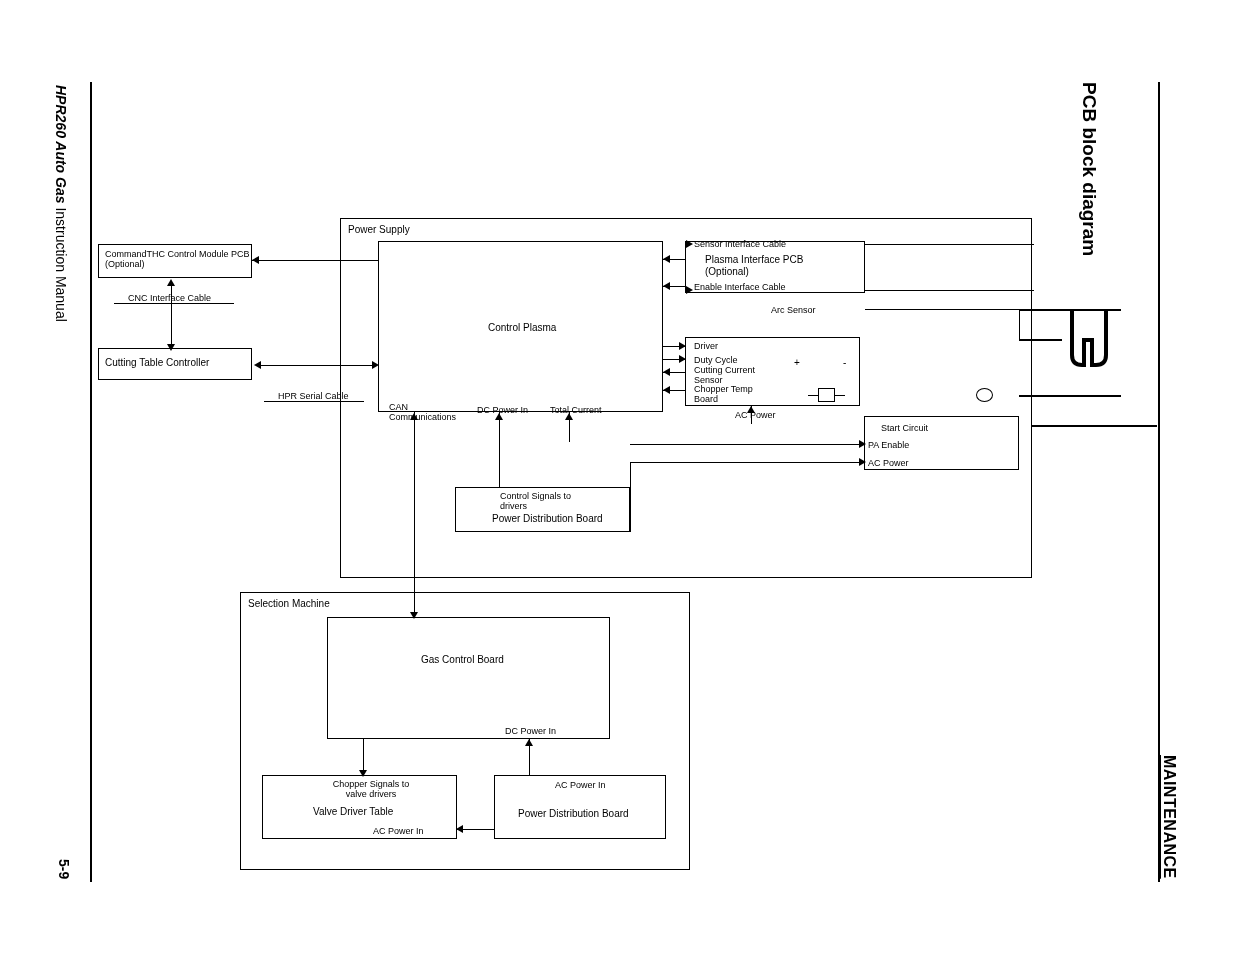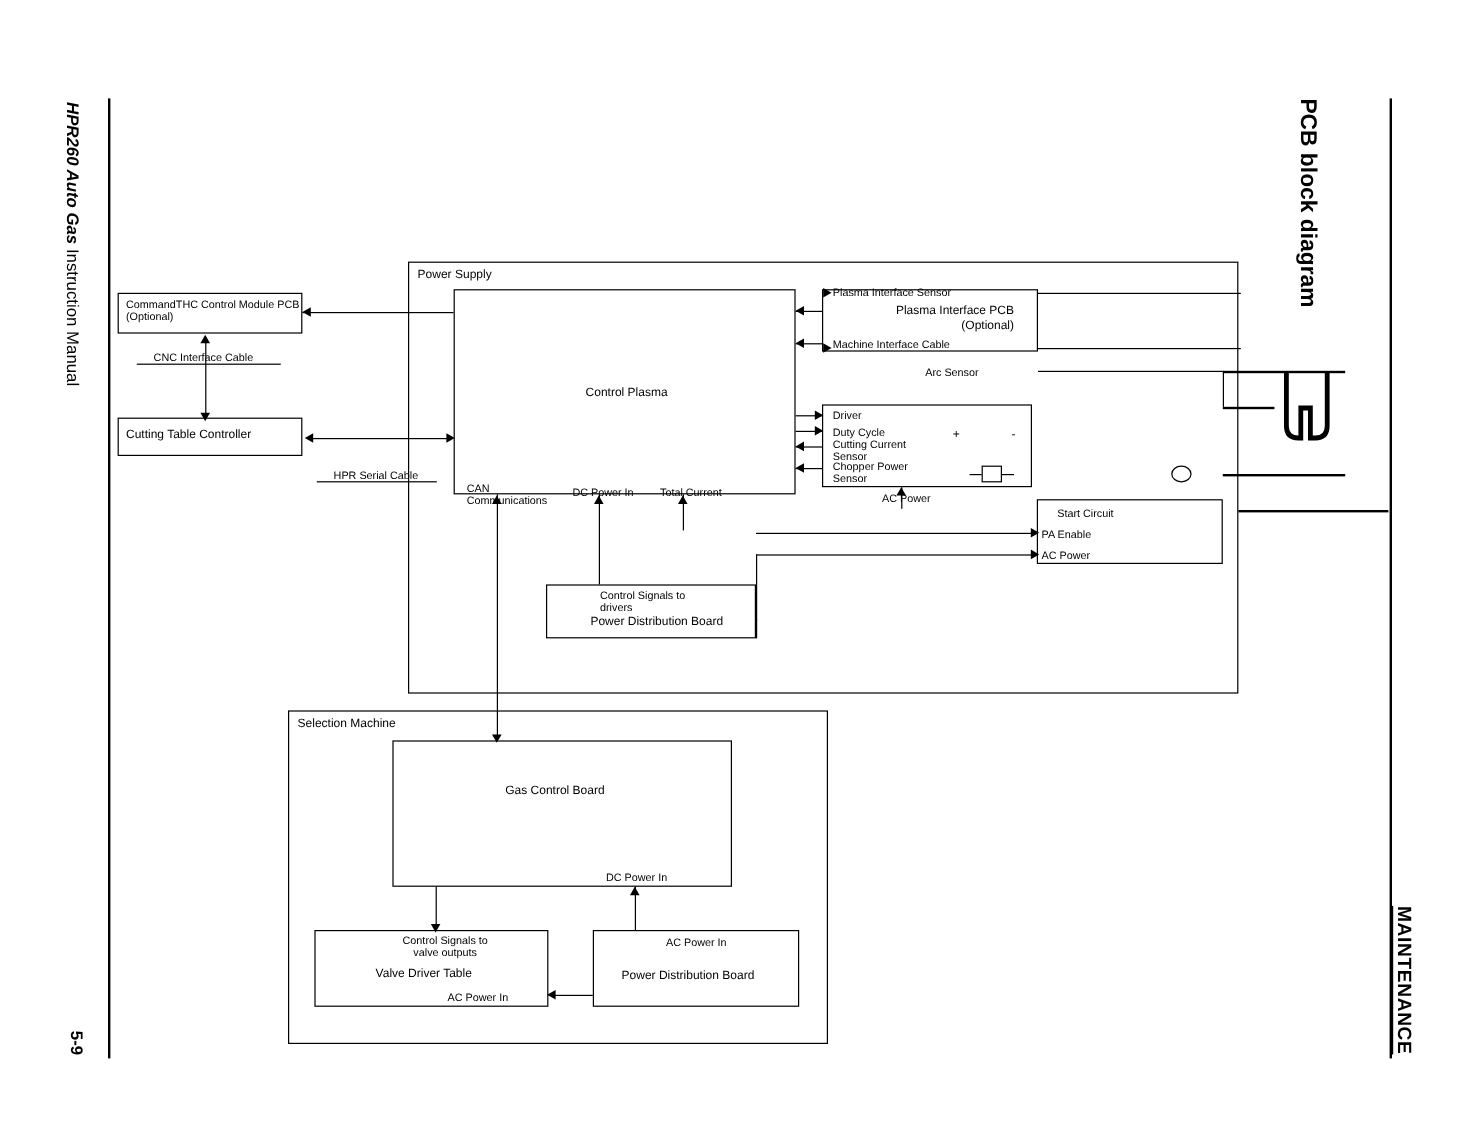--- a/index.html
+++ b/index.html
@@ -29,30 +29,30 @@
   <div class="vtext" style="left:53px;top:85px;font-size:14px;font-style:italic"><span class="bold">HPR260 Auto Gas</span><span style="font-style:normal"> Instruction Manual</span></div>
   <div class="vtext bold" style="left:56px;bottom:75px;font-size:14px">5-9</div>
 
   <div class="box" style="left:340px;top:218px;width:692px;height:360px"></div>
   <div class="lbl" style="left:348px;top:224px">Power Supply</div>
 
   <div class="box" style="left:378px;top:241px;width:285px;height:171px"></div>
   <div class="lbl" style="left:488px;top:322px">Control Plasma</div>
 
   <div class="box" style="left:685px;top:241px;width:180px;height:52px"></div>
-  <div class="lbl sm" style="left:694px;top:239px">Plasma Interface Sensor</div>
-  <div class="lbl" style="left:705px;top:254px;text-align:right;width:140px">Plasma Interface PCB (Optional)</div>
-  <div class="lbl sm" style="left:694px;top:282px">Machine Interface Cable</div>
+  <div class="lbl sm" style="left:694px;top:239px">Sensor Interface Cable</div>
+  <div class="lbl" style="left:705px;top:254px;text-align:left;width:140px">Plasma Interface PCB (Optional)</div>
+  <div class="lbl sm" style="left:694px;top:282px">Enable Interface Cable</div>
   <div class="lbl sm" style="left:771px;top:305px">Arc Sensor</div>
 
   <div class="box" style="left:685px;top:337px;width:175px;height:69px"></div>
   <div class="lbl sm" style="left:694px;top:341px">Driver</div>
   <div class="lbl sm" style="left:694px;top:355px">Duty Cycle</div>
   <div class="lbl sm" style="left:694px;top:365px;width:80px">Cutting Current Sensor</div>
-  <div class="lbl sm" style="left:694px;top:384px;width:80px">Chopper Power Sensor</div>
+  <div class="lbl sm" style="left:694px;top:384px;width:80px">Chopper Temp Board</div>
   <div class="lbl" style="left:794px;top:357px">+</div>
   <div class="lbl" style="left:843px;top:357px">-</div>
   <div class="sm lbl" style="left:735px;top:410px">AC Power</div>
 
   <div class="box" style="left:818px;top:388px;width:17px;height:14px"></div>
   <div class="line" style="left:808px;top:395px;width:10px;height:1px"></div>
   <div class="line" style="left:835px;top:395px;width:10px;height:1px"></div>
 
   <div class="box" style="left:976px;top:388px;width:17px;height:14px;border-radius:50%"></div>
 
@@ -82,21 +82,21 @@
   <div class="line" style="left:264px;top:401px;width:100px;height:1px"></div>
 
   <div class="box" style="left:240px;top:592px;width:450px;height:278px"></div>
   <div class="lbl" style="left:248px;top:598px">Selection Machine</div>
 
   <div class="box" style="left:327px;top:617px;width:283px;height:122px"></div>
   <div class="lbl" style="left:421px;top:654px">Gas Control Board</div>
   <div class="lbl sm" style="left:505px;top:726px">DC Power In</div>
 
   <div class="box" style="left:262px;top:775px;width:195px;height:64px"></div>
-  <div class="lbl sm" style="left:326px;top:779px;width:90px;text-align:center">Control Signals to valve outputs</div>
+  <div class="lbl sm" style="left:326px;top:779px;width:90px;text-align:center">Chopper Signals to valve drivers</div>
   <div class="lbl" style="left:313px;top:806px">Valve Driver Table</div>
   <div class="lbl sm" style="left:373px;top:826px">AC Power In</div>
 
   <div class="box" style="left:494px;top:775px;width:172px;height:64px"></div>
   <div class="lbl sm" style="left:555px;top:780px">AC Power In</div>
   <div class="lbl" style="left:518px;top:808px">Power Distribution Board</div>
 
   <div class="line" style="left:252px;top:260px;width:126px;height:1px"></div>
   <div class="arrow-l" style="left:252px;top:256px"></div>
 

